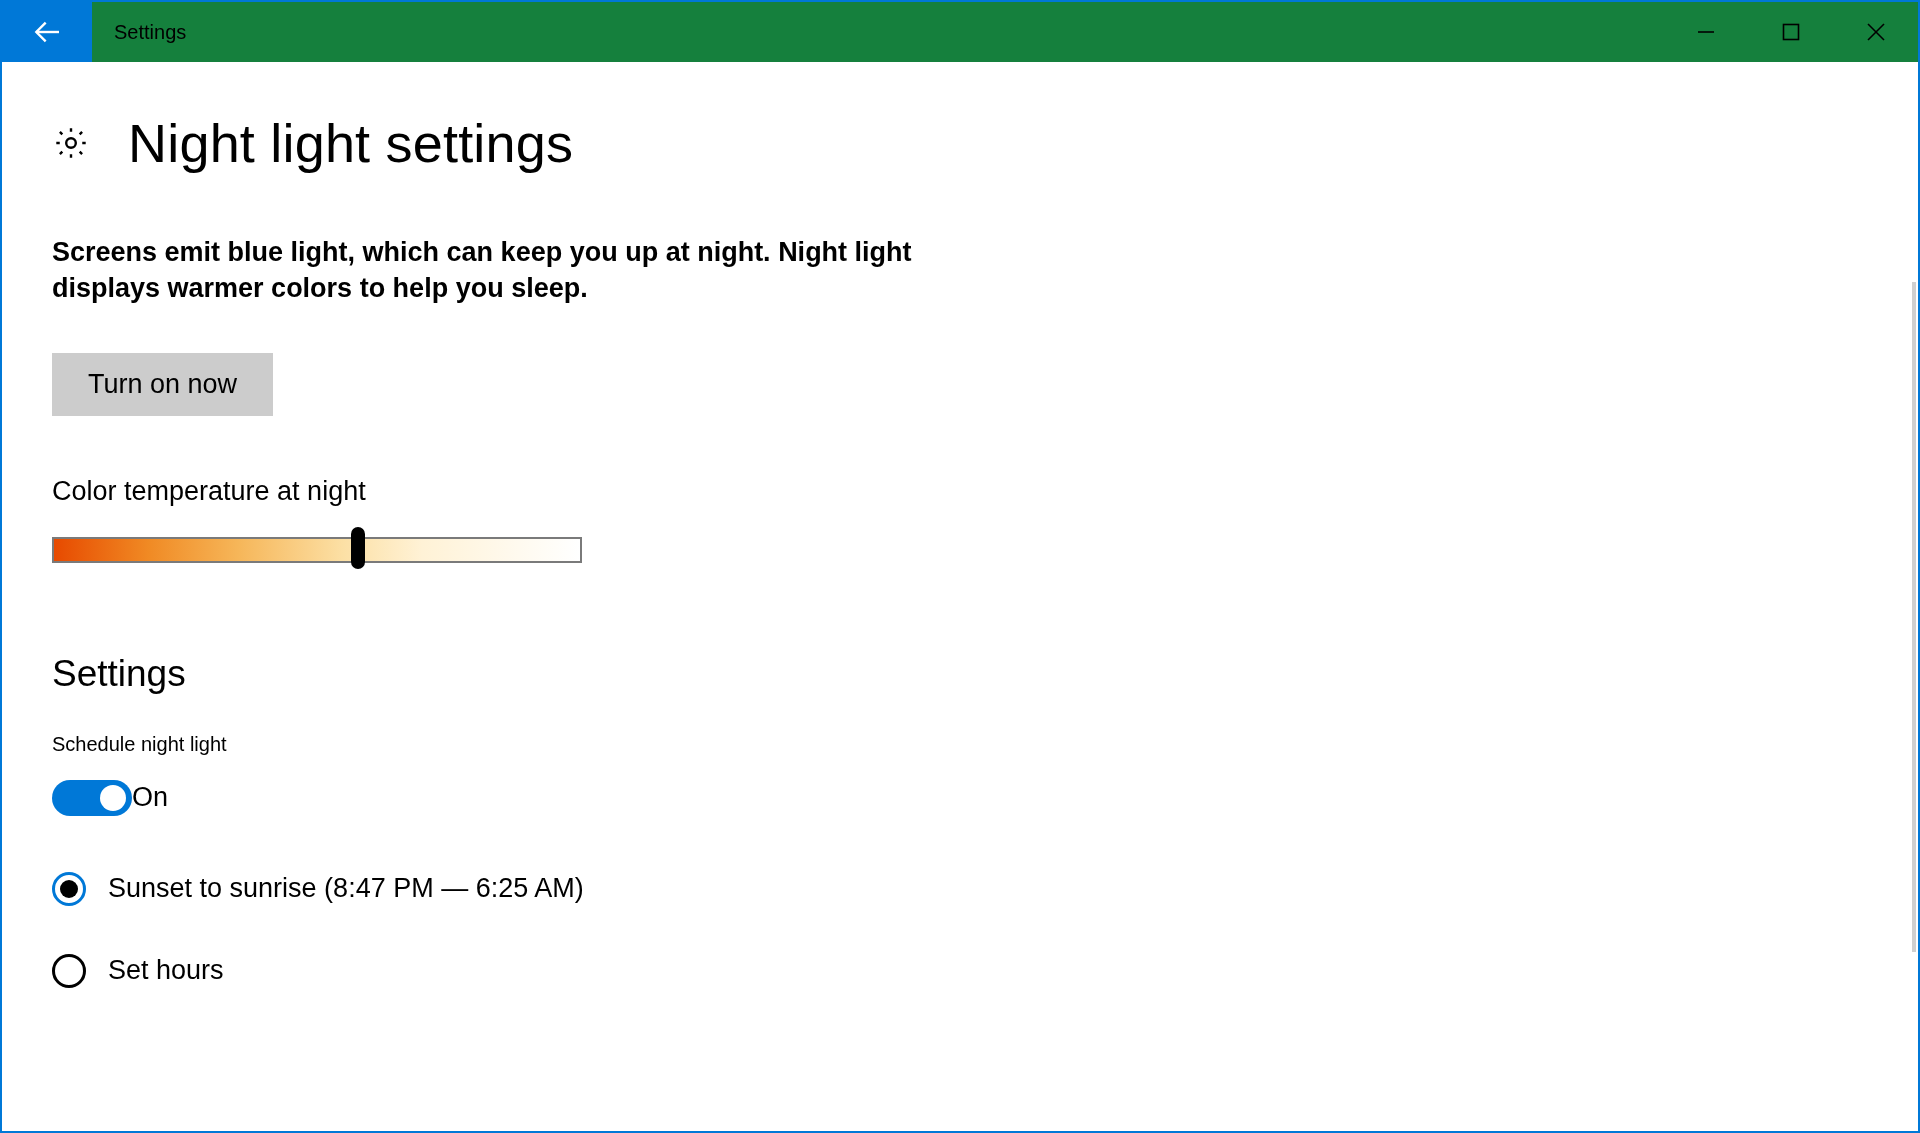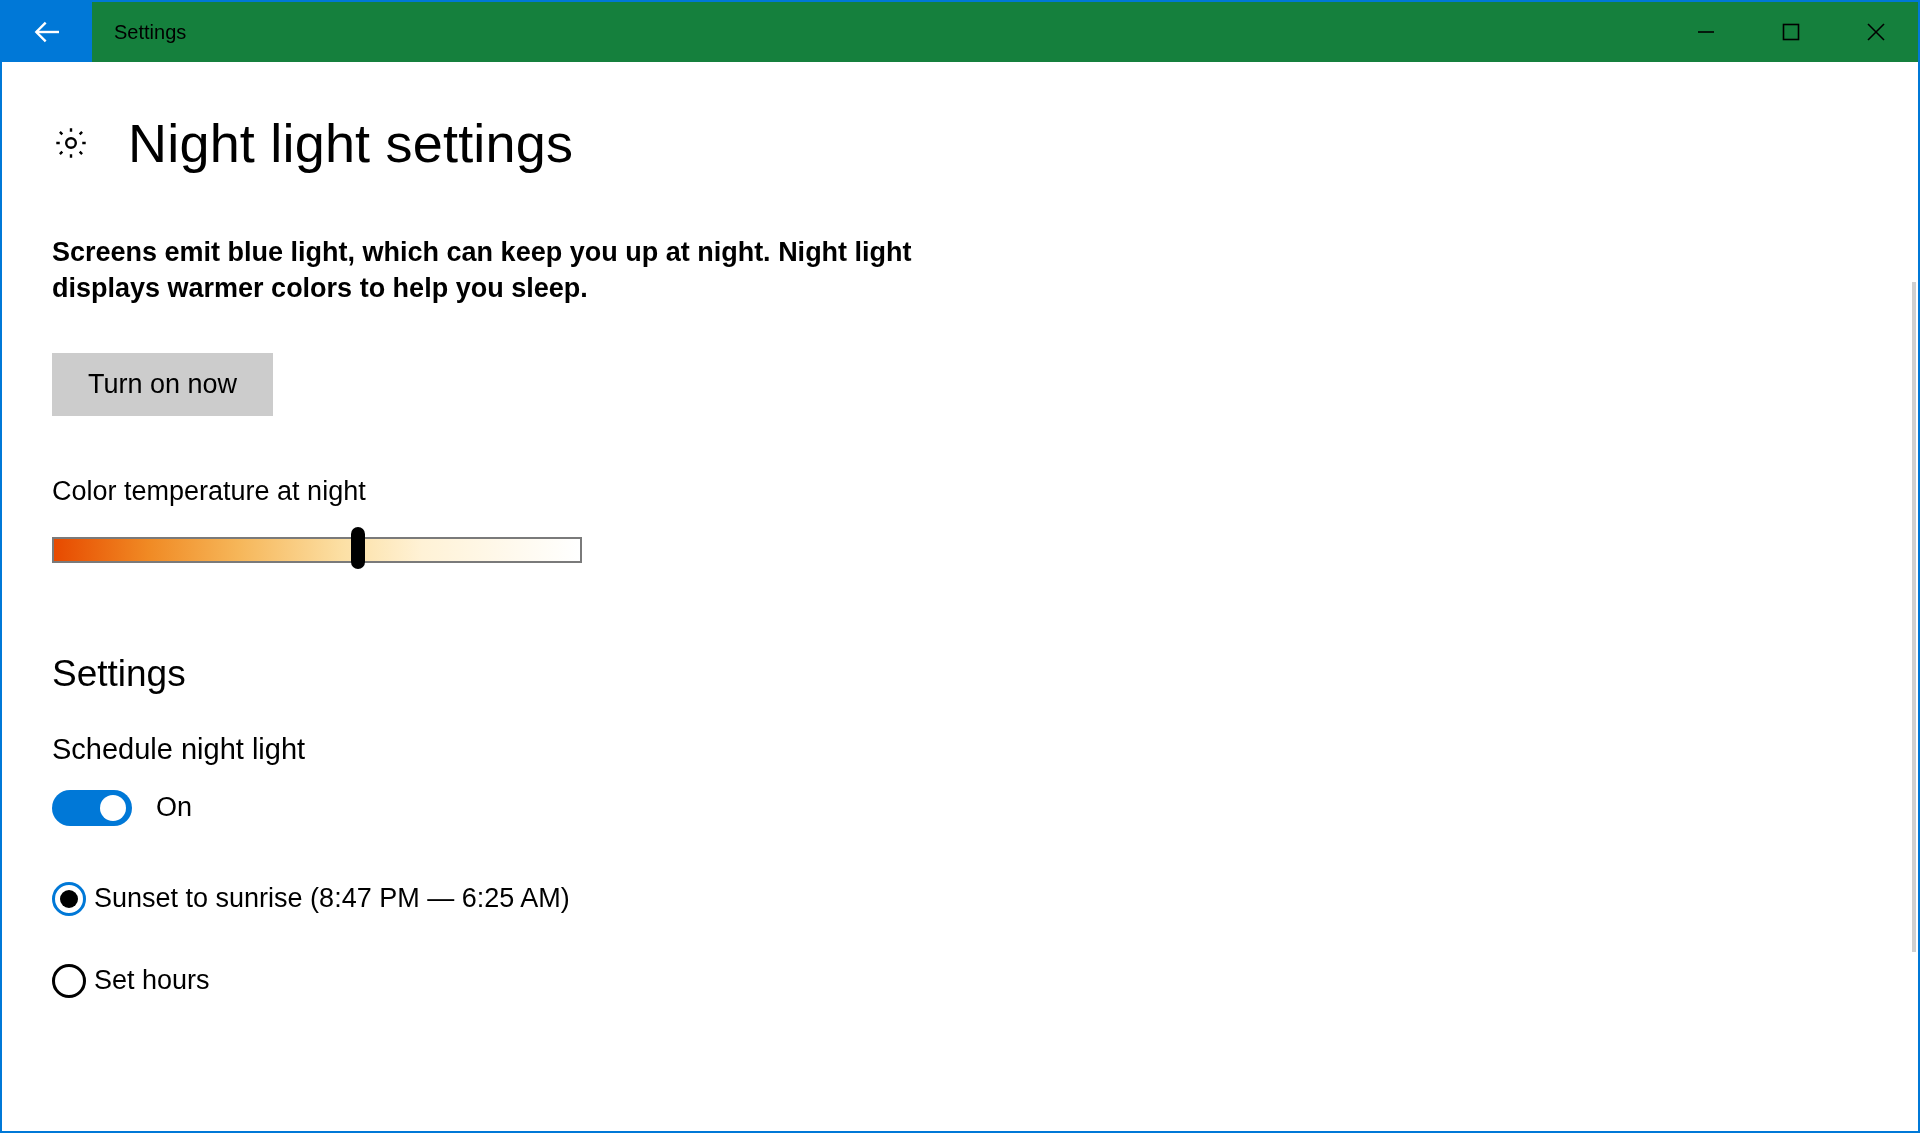--- a/index.html
+++ b/index.html
@@ -114,26 +114,25 @@
     top: -10px; width: 14px; height: 42px;
     background: #000;
     border-radius: 7px;
   }
   .section-heading {
     font-size: 37px;
     font-weight: 400;
     margin-bottom: 38px;
   }
   .toggle-label {
-    font-size: 29px;
+    font-size: 20px;
     margin-bottom: 24px;
   }
   .toggle-row {
     display: flex; align-items: center;
-    gap: 24px;
     margin-bottom: 56px;
   }
   .toggle {
     width: 80px; height: 36px;
     background: #0078d7;
     border-radius: 18px;
     position: relative;
     cursor: pointer;
   }
   .toggle-knob {
@@ -141,21 +140,21 @@
     top: 5px; right: 6px;
     width: 26px; height: 26px;
     background: #fff;
     border-radius: 50%;
   }
   .toggle-state {
     font-size: 27px;
   }
   .radio-row {
     display: flex; align-items: center;
-    gap: 8px;
+    gap: 22px;
     margin-bottom: 48px;
     cursor: pointer;
   }
   .radio {
     width: 34px; height: 34px;
     border: 3px solid #000;
     border-radius: 50%;
     position: relative;
     flex-shrink: 0;
   }

